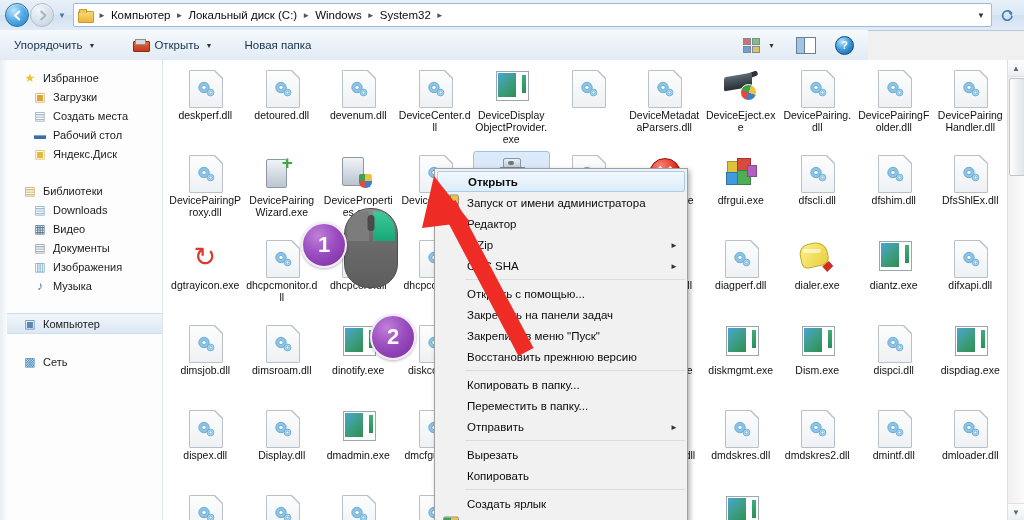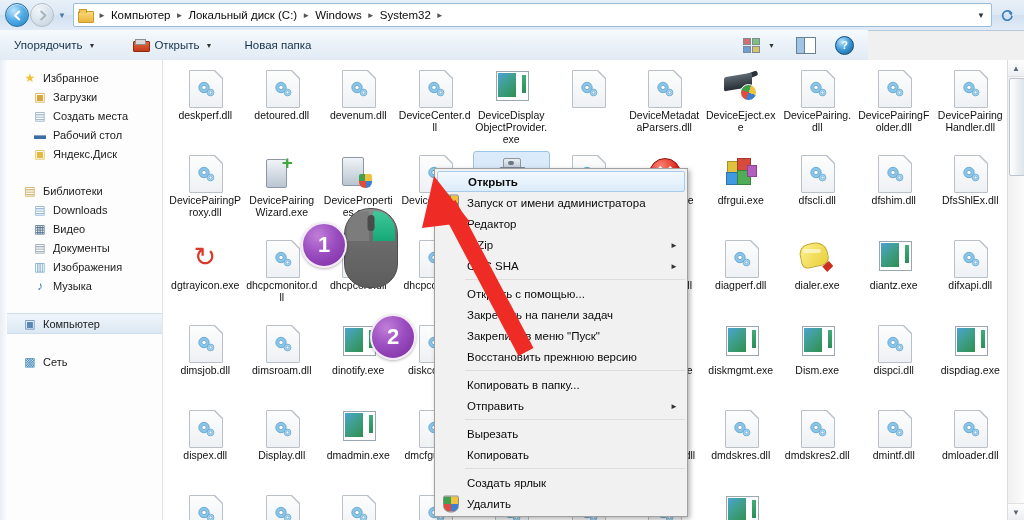--- a/index.html
+++ b/index.html
@@ -1448,20 +1448,23 @@
           <span>Закрепить в меню "Пуск"</span>
         </div>
         <div class="ctxitem">
           <span>Восстановить прежнюю версию</span>
         </div>
         <div class="ctxsep"></div>
         <div class="ctxitem">
           <span>Копировать в папку...</span>
         </div>
         <div class="ctxitem">
+          <span>Переместить в папку...</span>
+        </div>
+        <div class="ctxitem">
           <span>Отправить</span>
           <span class="ctxsub">►</span>
         </div>
         <div class="ctxsep"></div>
         <div class="ctxitem">
           <span>Вырезать</span>
         </div>
         <div class="ctxitem">
           <span>Копировать</span>
         </div>

